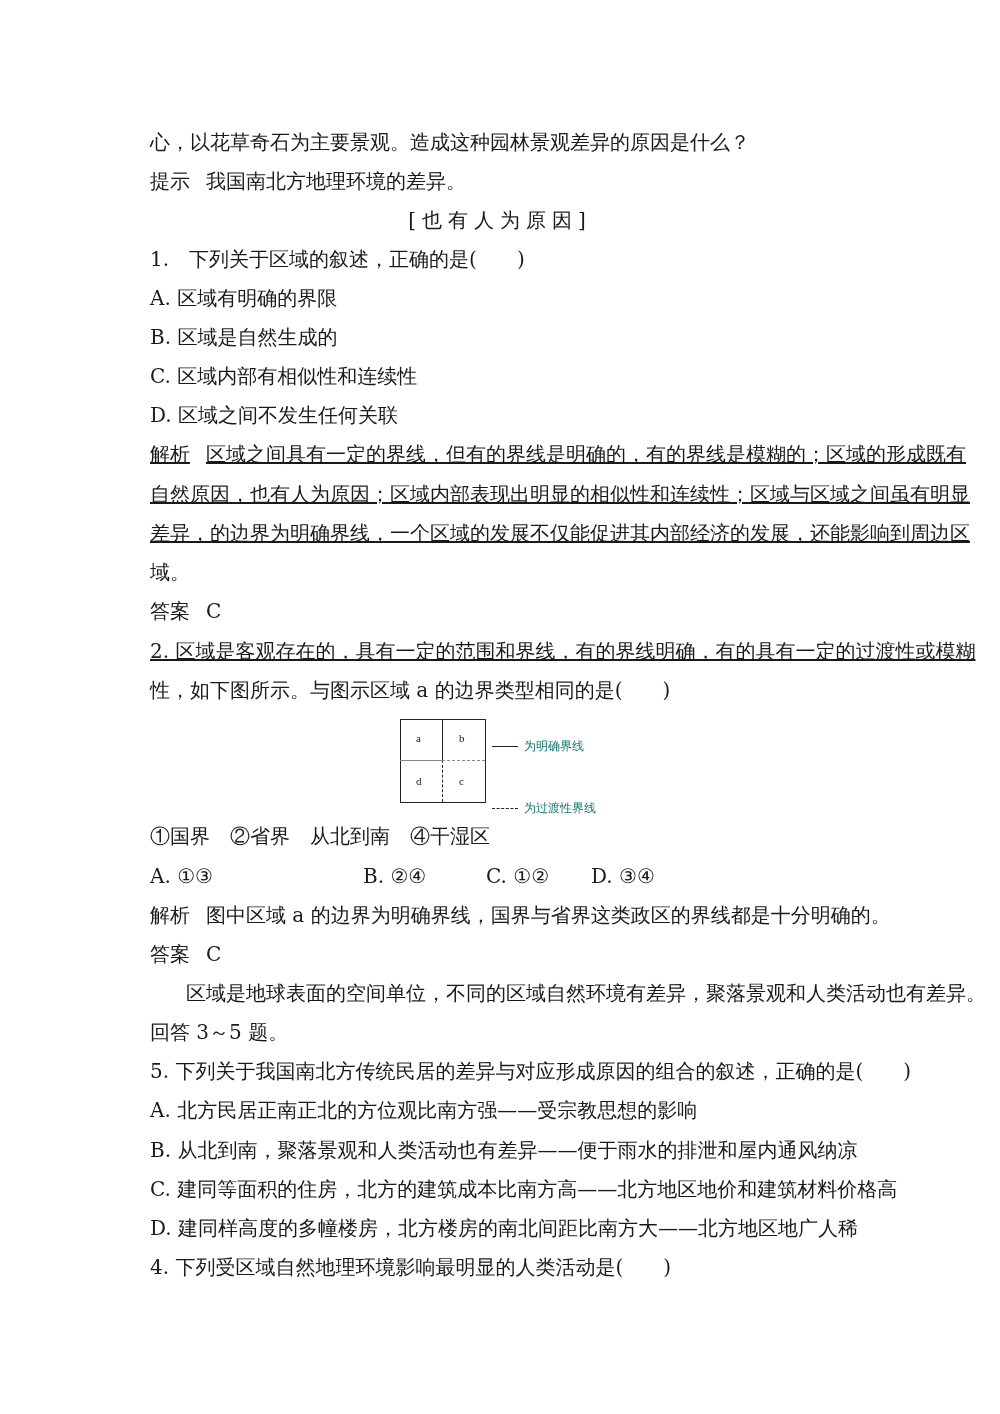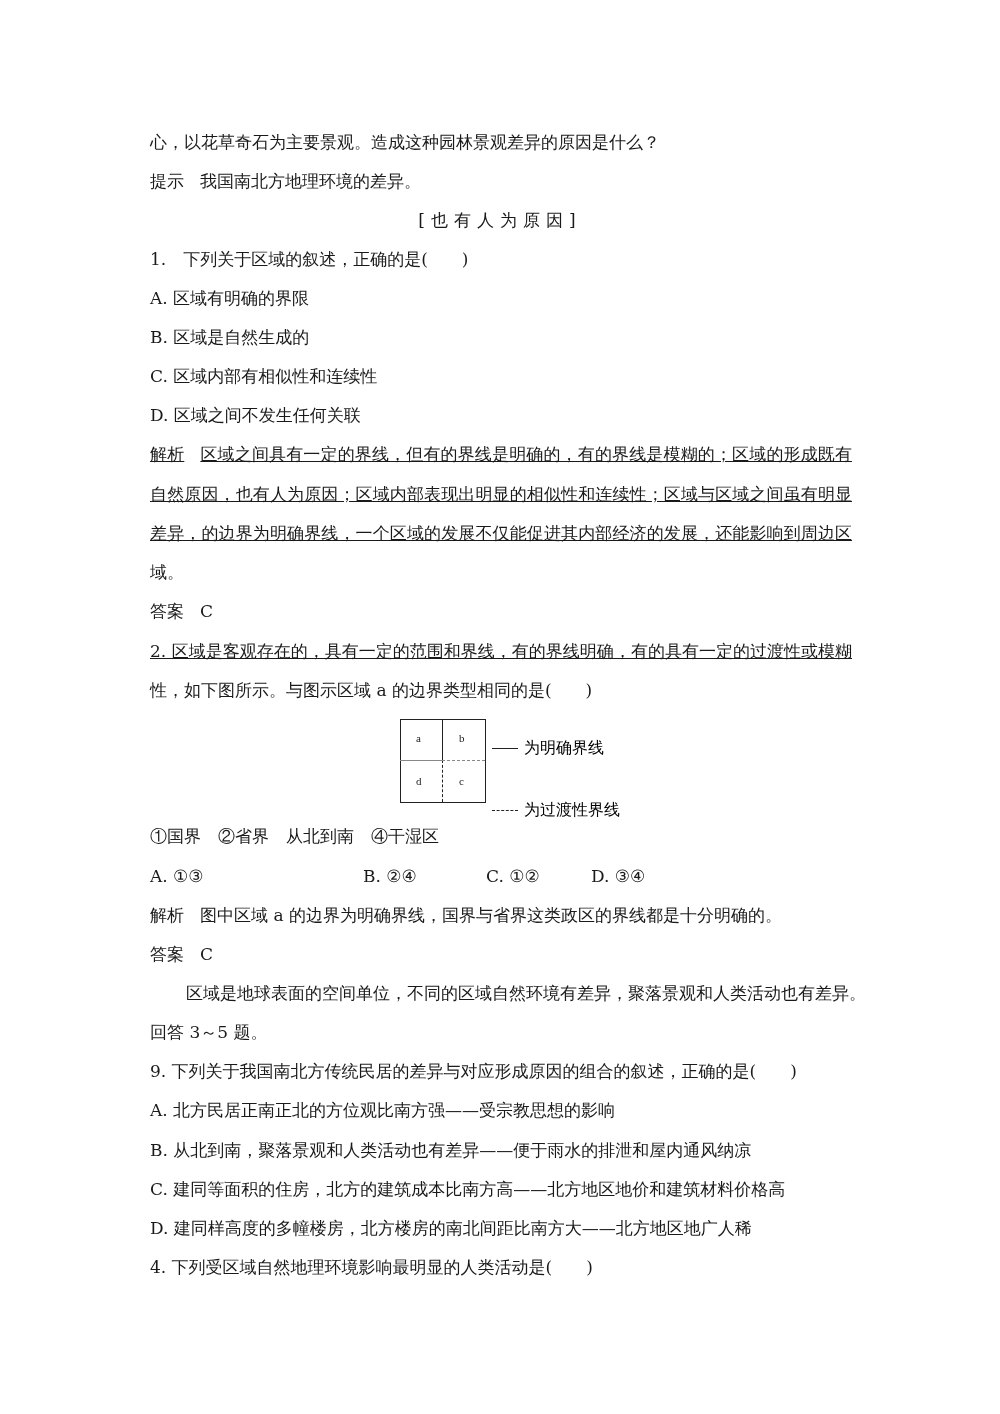--- a/index.html
+++ b/index.html
@@ -3,34 +3,34 @@
 <meta charset="utf-8">
 <style>
   html, body { margin: 0; padding: 0; background: #ffffff; }
   body {
     width: 1000px; height: 1414px; position: relative; overflow: hidden;
     font-family: "DejaVu Serif", "Liberation Serif", serif;
     color: #1a1a1a;
   }
   .line {
     position: absolute; left: 150px; white-space: nowrap;
-    font-size: 17px; line-height: 20px; letter-spacing: 0px;
+    font-size: 20px; line-height: 20px; letter-spacing: 0px;
   }
   .just { width: 702px; text-align: justify; text-align-last: justify; text-decoration: underline; }
   .center { left: 0; width: 1000px; text-align: center; letter-spacing: 6px; }
   .gap { display: inline-block; width: 16px; }
   .opt-row span { position: absolute; white-space: nowrap; }
   .figure { position: absolute; left: 400px; top: 719px; width: 86px; height: 84px; }
   .fig-box { position: absolute; left: 0; top: 0; width: 84px; height: 82px; border: 1.5px solid #222; }
   .fig-vsolid { position: absolute; left: 42px; top: 0; width: 0; height: 41px; border-left: 1.5px solid #222; }
   .fig-vdash { position: absolute; left: 42px; top: 41px; width: 0; height: 42px; border-left: 1.5px dashed #222; }
   .fig-hsolid { position: absolute; left: 0; top: 41px; width: 42px; height: 0; border-top: 1px solid #888; }
   .fig-hdash { position: absolute; left: 42px; top: 41px; width: 43px; height: 0; border-top: 1px dashed #888; }
   .fig-label { position: absolute; font-size: 11px; font-family: "Liberation Serif", serif; }
-  .legend { position: absolute; font-size: 16px; white-space: nowrap; color: #000000; }
+  .legend { position: absolute; font-size: 12px; white-space: nowrap; color: #0f766e; }
   .legend .swatch { display: inline-block; width: 26px; vertical-align: middle; margin-right: 6px; }
   .legend .solid { border-top: 1px solid #222; }
   .legend .dashed { border-top: 1px dashed #222; }
 </style>
 </head>
 <body>
 
 <div class="line" style="top:132px">心，以花草奇石为主要景观。造成这种园林景观差异的原因是什么？</div>
 <div class="line" style="top:171px">
   <span>提示</span><span class="gap"></span><span>我国南北方地理环境的差异。</span>
@@ -85,19 +85,19 @@
 <div class="line" style="top:905px">
   <span>解析</span><span class="gap"></span><span>图中区域 a 的边界为明确界线，国界与省界这类政区的界线都是十分明确的。</span>
 </div>
 <div class="line" style="top:944px">
   <span>答案</span><span class="gap"></span><span>C</span>
 </div>
 
 <div class="line" style="top:983px;left:186px">区域是地球表面的空间单位，不同的区域自然环境有差异，聚落景观和人类活动也有差异。</div>
 <div class="line" style="top:1022px">回答 3～5 题。</div>
 
-<div class="line" style="top:1061px">9. 下列关于我国南北方传统民居的差异与对应形成原因的组合的叙述，正确的是(　　)</div>
+<div class="line" style="top:1061px">5. 下列关于我国南北方传统民居的差异与对应形成原因的组合的叙述，正确的是(　　)</div>
 <div class="line" style="top:1100px">A. 北方民居正南正北的方位观比南方强——受宗教思想的影响</div>
 <div class="line" style="top:1140px">B. 从北到南，聚落景观和人类活动也有差异——便于雨水的排泄和屋内通风纳凉</div>
 <div class="line" style="top:1179px">C. 建同等面积的住房，北方的建筑成本比南方高——北方地区地价和建筑材料价格高</div>
 <div class="line" style="top:1218px">D. 建同样高度的多幢楼房，北方楼房的南北间距比南方大——北方地区地广人稀</div>
 
 <div class="line" style="top:1257px">4. 下列受区域自然地理环境影响最明显的人类活动是(　　)</div>
 
 </body></html>

